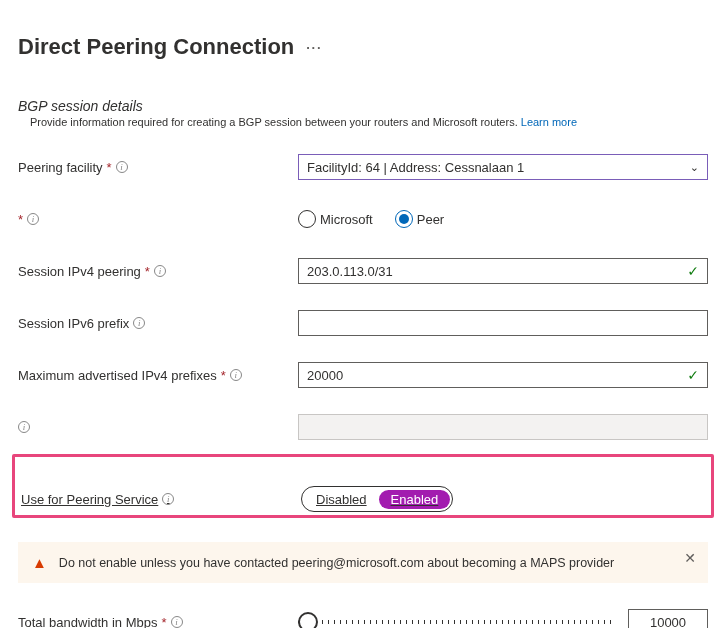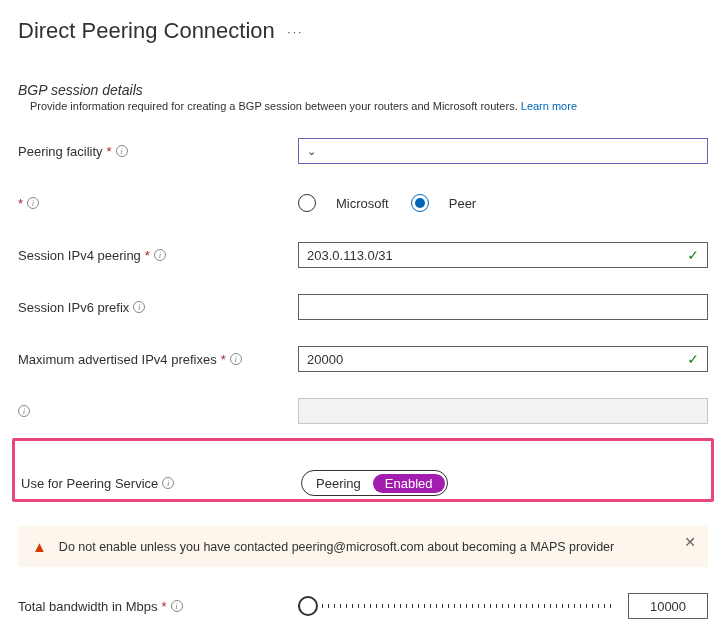--- a/index.html
+++ b/index.html
@@ -7,22 +7,22 @@
     margin: 0;
     padding: 18px;
     font-family: "Segoe UI", Arial, sans-serif;
     font-size: 13px;
     color: #323130;
     width: 726px;
     background: #fff;
   }
   h1 {
     font-size: 22px;
-    font-weight: 400;
-    margin: 0 0 6px 0;
+    font-weight: 700;
+    margin: 16px 0 6px 0;
     display: flex;
     align-items: center;
     gap: 12px;
   }
   .ellipsis { color: #605e5c; font-size: 13px; letter-spacing: 1px; }
   .section-title {
     font-size: 14px;
     margin-top: 38px;
     margin-bottom: 2px;
     font-style: italic;
@@ -73,21 +73,21 @@
     position: relative;
   }
   .select { border-color: #7a5db8; display:flex; align-items:center; justify-content:space-between; cursor:pointer; }
   .chev { font-size: 11px; color: #323130; }
   .text-input { display:flex; align-items:center; justify-content:space-between;gap:42px; }
   .text-input.valid { border-color: #605e5c; }
   .text-input.disabled { background: #f3f2f1; border-color: #c8c6c4; }
   .check { color: #107c10; font-size: 14px; }
   .radio-group { display:flex; gap: 22px; align-items:center; }
   .radio {
-    display:flex; align-items:center; gap:20px; cursor:pointer;
+    display:flex; align-items:center; gap:4px; cursor:pointer;
   }
   .radio-circle {
     width:18px; height:18px; border:1px solid #323130; border-radius:50%;
     display:flex; align-items:center; justify-content:center;
   }
   .radio.selected .radio-circle { border-color:#0067b8; }
   .radio-dot { width:10px; height:10px; border-radius:50%; background:#0067b8; }
   .toggle-pill {
     border:1px solid #323130; border-radius: 14px;
     display:flex; align-items:center; padding:2px;
@@ -95,20 +95,21 @@
   }
   .pill-opt {
     padding: 2px 12px; border-radius: 12px; font-size:13px; cursor:pointer;
   }
   .pill-opt.active { background:#a21caf; color:#fff; }
   .highlight-box {
     border: 3px solid #e8467c;
     border-radius: 2px;
     padding: 3px 6px;
     margin: 0 -6px 14px -6px;
+    text-decoration: underline;
   }
   .highlight-box .row { margin-bottom: 0; }
   .alert {
     background: #fdf6ed;
     padding: 12px 14px;
     display:flex; align-items:center; gap:12px;
     font-size: 12.5px;
     position: relative;
     margin: 24px 0 24px 0;
   }
@@ -152,20 +153,21 @@
 </div>
 
 <div class="row">
   <div class="label-col">
     <span>Peering facility</span>
     <span class="req">*</span>
     <span class="info-icon">i</span>
   </div>
   <div class="ctrl-col">
     <div class="select">
+      <span>FacilityId: 64 | Address: Cessnalaan 1</span>
       <span class="chev">⌄</span>
     </div>
   </div>
 </div>
 
 <div class="row">
   <div class="label-col">
     <span class="req">*</span>
     <span class="info-icon">i</span>
   </div>
@@ -237,21 +239,21 @@
 </div>
 
 <div class="highlight-box">
   <div class="row">
     <div class="label-col">
       <span>Use for Peering Service</span>
       <span class="info-icon">i</span>
     </div>
     <div class="ctrl-col">
       <div class="toggle-pill">
-        <div class="pill-opt">Peering</div>
+        <div class="pill-opt">Disabled</div>
         <div class="pill-opt active">Enabled</div>
       </div>
     </div>
   </div>
 </div>
 
 <div class="alert">
   <span class="warn-icon">▲</span>
   <span>Do not enable unless you have contacted peering@microsoft.com about becoming a MAPS provider</span>
   <span class="close">✕</span>

